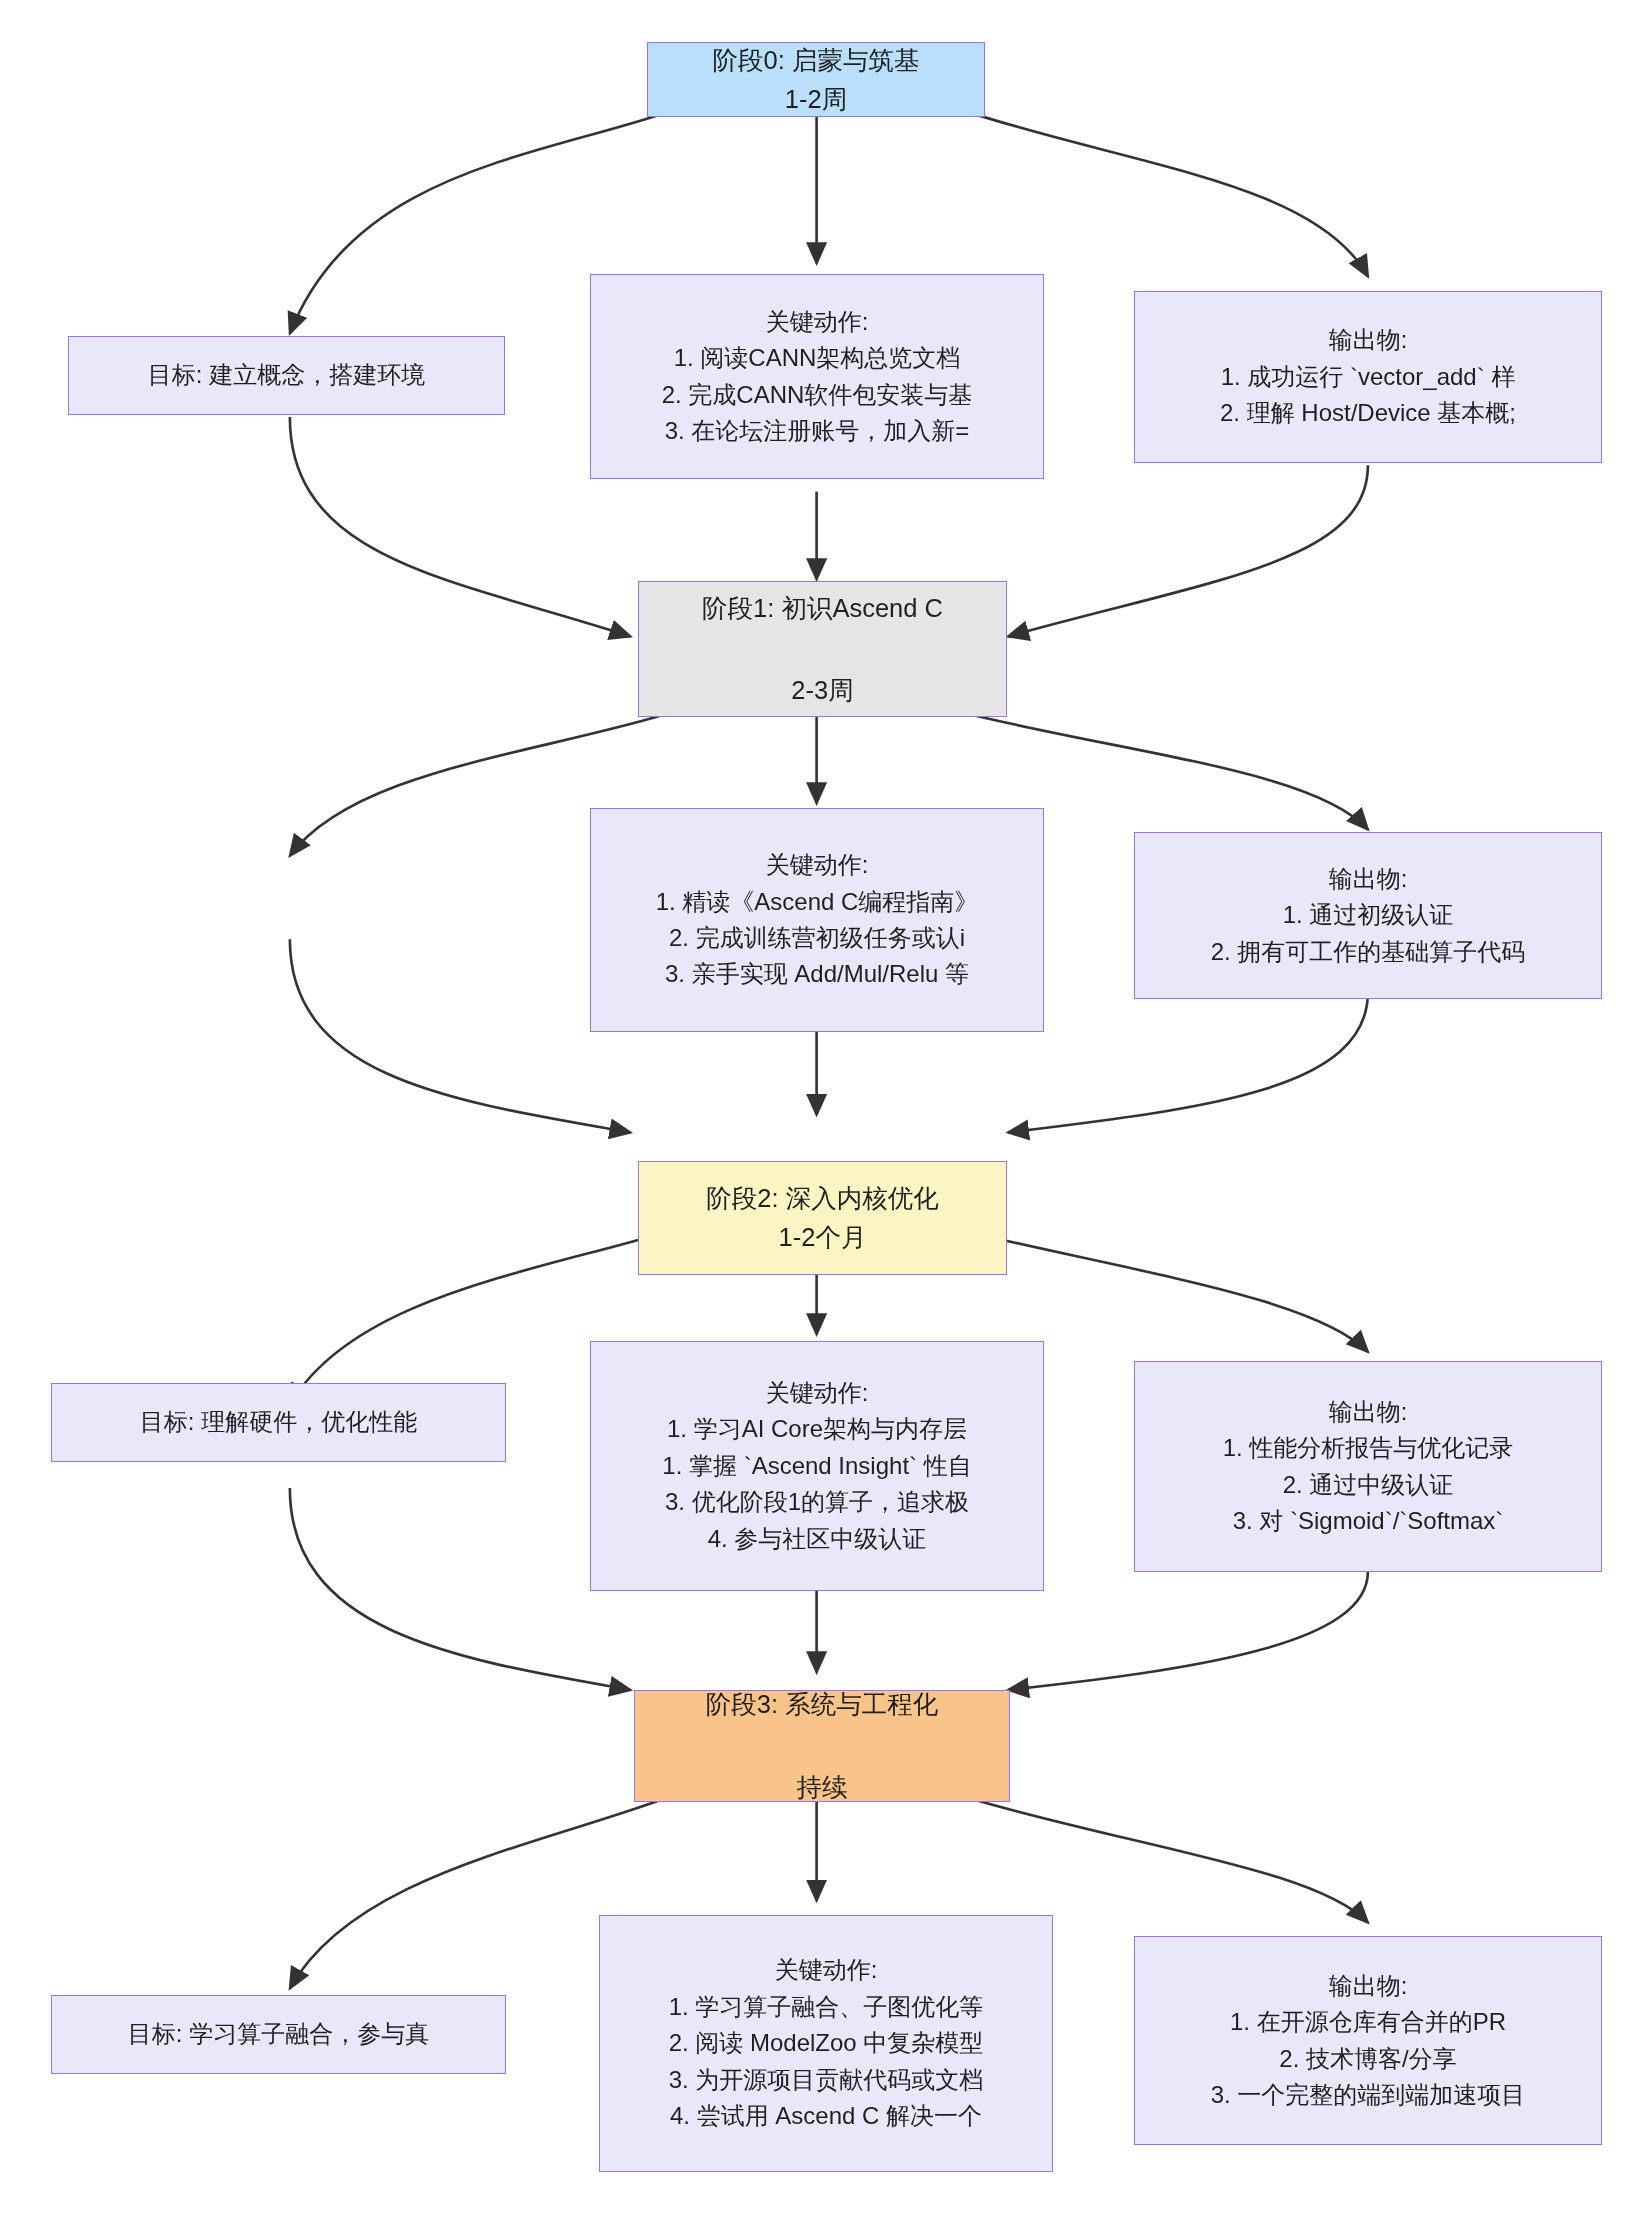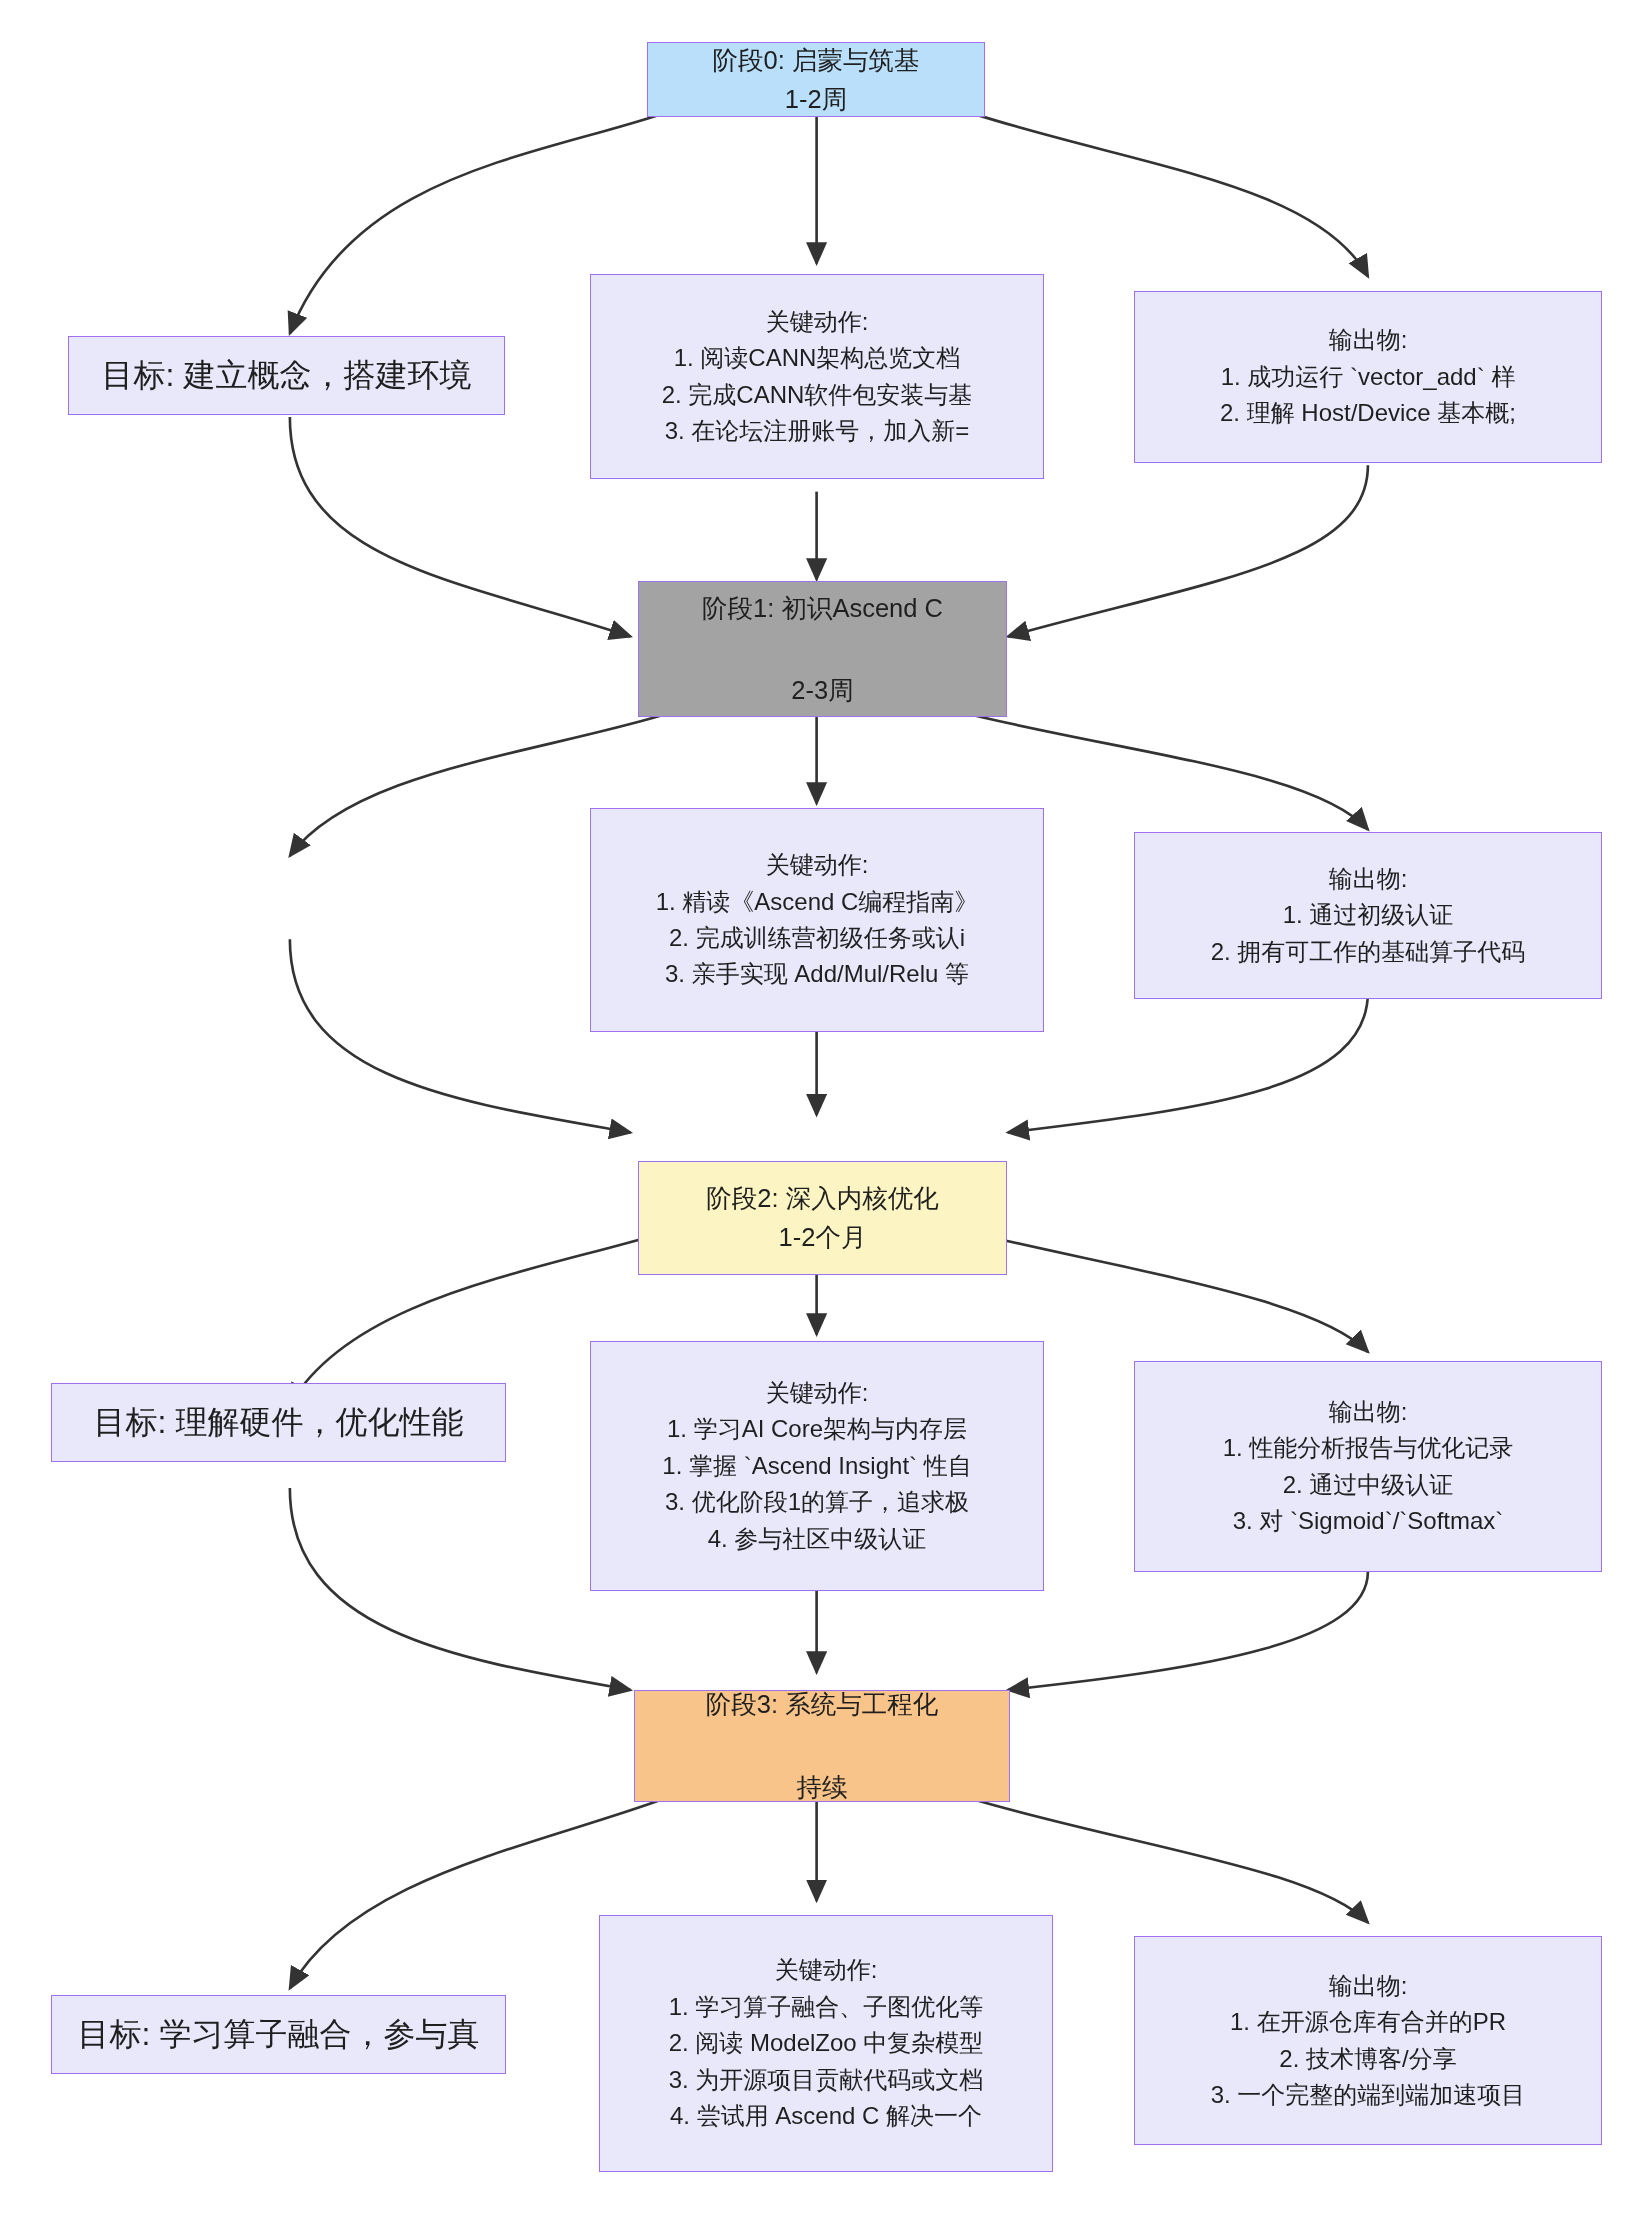--- a/index.html
+++ b/index.html
@@ -40,30 +40,30 @@
   }
   .node .line {
     display: block;
     line-height: 1.52;
     white-space: nowrap;
   }
   .stage {
     font-size: 25.5px;
   }
   .stage0 { background: #b9dffa; }
-  .stage1 { background: #a3a3a3; gap: 43px; }
+  .stage1 { background: #e5e5e5; gap: 43px; }
   .stage2 { background: #fcf5c3; }
   .stage3 { background: #f9c489; }
   .detail {
     background: #e9e8fb;
     font-size: 24px;
   }
   .goal {
     background: #e9e8fb;
-    font-size: 32px;
+    font-size: 24px;
   }
 </style>
 </head>
 <body>
 
 <div id="canvas">
 
   <svg id="edges" viewBox="0 0 1878 2539">
     <defs>
       <marker id="ah" markerWidth="10" markerHeight="10" refX="8" refY="4" orient="auto" markerUnits="strokeWidth">

